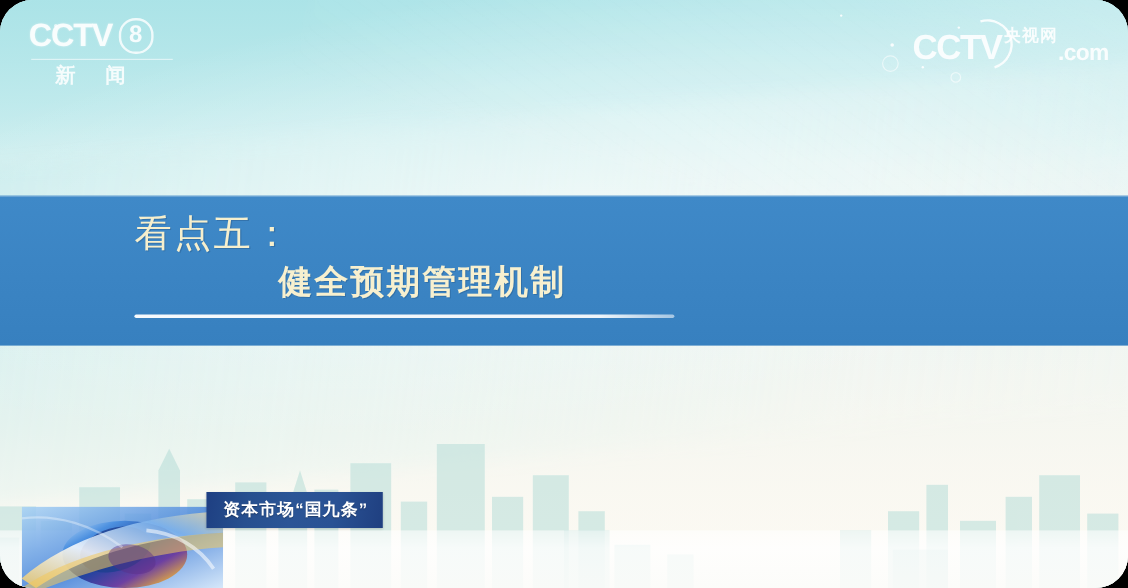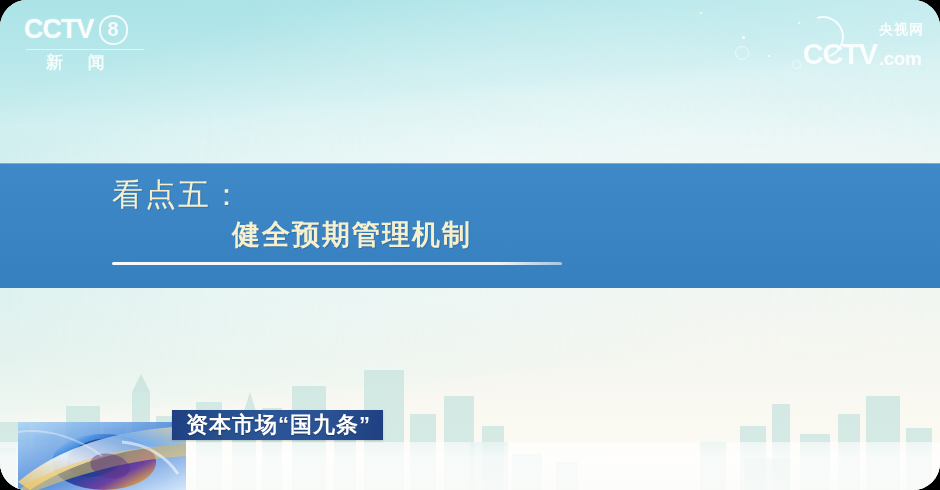--- a/index.html
+++ b/index.html
@@ -183,21 +183,21 @@
   }
   .wm-cctv .wm-main {
     font-weight: 700;
     font-size: 29px;
     letter-spacing: -1.2px;
     color: rgba(255,255,255,0.95);
     line-height: 0.95;
   }
   .wm-cctv .wm-right {
     display: flex;
-    flex-direction: column;
+    flex-direction: row;
     align-items: flex-start;
     line-height: 1;
     margin-bottom: 1px;
   }
   .wm-cctv .wm-cn {
     font-size: 14px;
     font-weight: 700;
     color: rgba(255,255,255,0.95);
     letter-spacing: 1px;
   }
@@ -304,21 +304,21 @@
     align-items: center;
     background: linear-gradient(100deg,
                 #1e3f82 0%,
                 #27508f 24%,
                 #2b5596 48%,
                 #2a5294 72%,
                 #1f3f80 100%);
     box-shadow: 0 1px 2px rgba(0,0,0,0.18);
   }
   .lt-tag-text {
-    font-size: 22px;
+    font-size: 14px;
     font-weight: 700;
     color: #ffffff;
     letter-spacing: 1px;
     white-space: nowrap;
     text-shadow: 0 1px 1px rgba(0,0,0,0.30);
   }
   .lt-headline {
     position: absolute;
     left: 176px;
     top: 33px;

